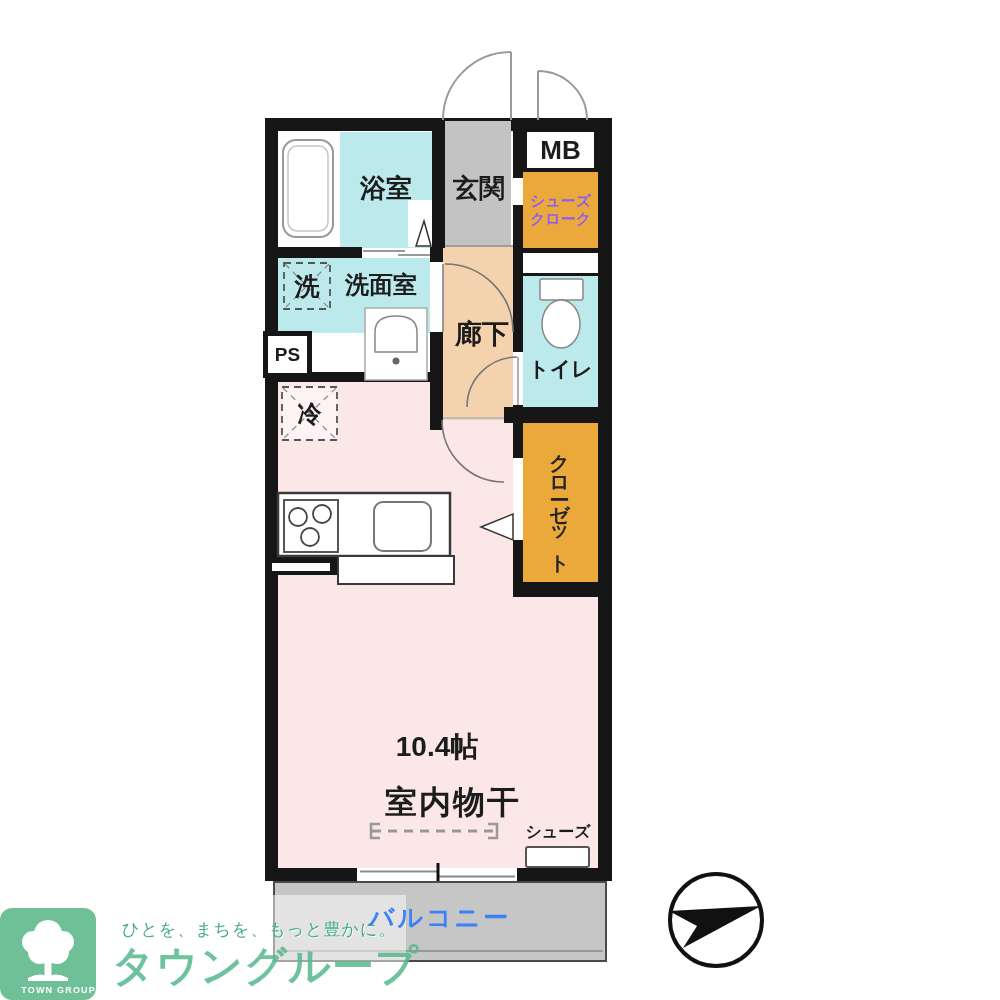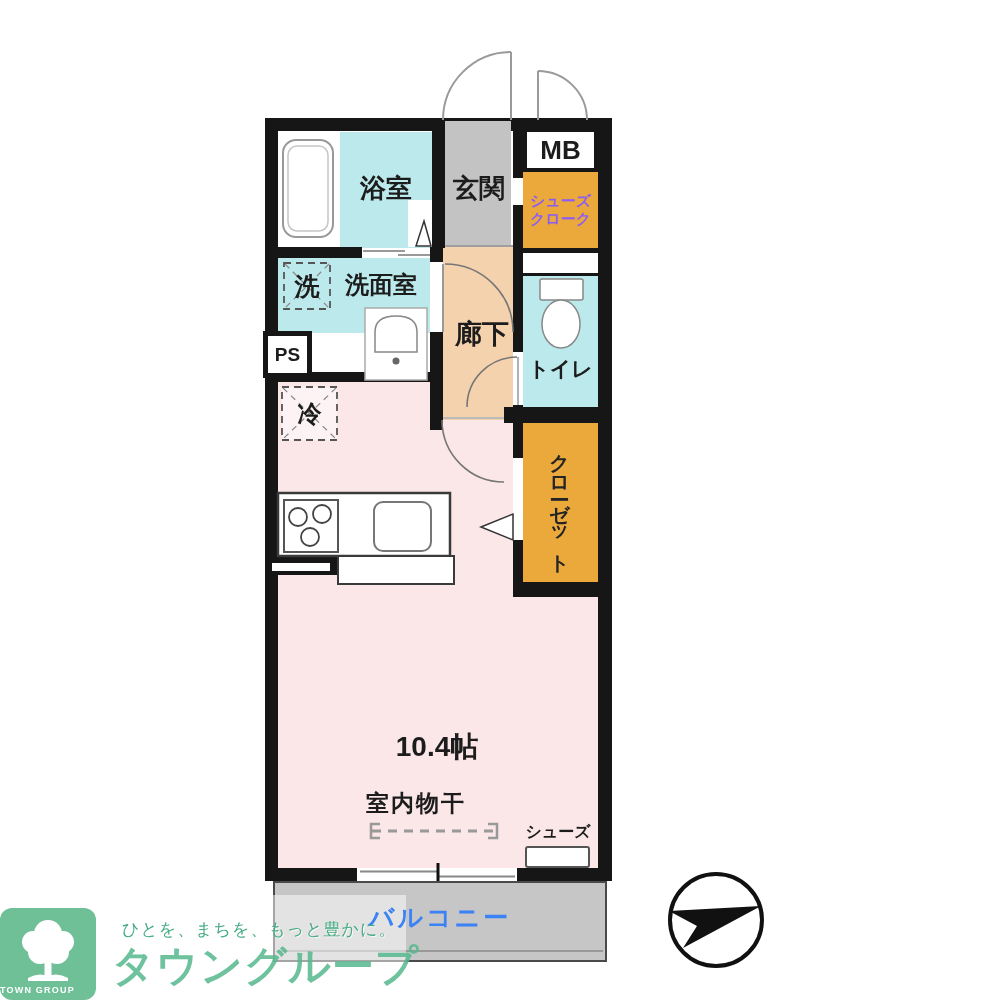--- a/index.html
+++ b/index.html
@@ -172,21 +172,21 @@
     </div>
   <div class="lbl" style="left:281px;top:386px;width:57px;height:55px;font-size:24px;">
       <span>冷</span>
     </div>
   <div class="lbl vert" style="left:523px;top:423px;width:75px;height:159px;font-size:20px;letter-spacing:2px;color:#242424;">
       <span>クローゼット</span>
     </div>
   <div class="lbl" style="left:357px;top:731px;width:160px;height:32px;font-size:28px;">
       <span>10.4帖</span>
     </div>
-  <div class="lbl" style="left:330px;top:787px;width:172px;height:32px;font-size:23px;letter-spacing:2px;">
+  <div class="lbl" style="left:367px;top:787px;width:172px;height:32px;font-size:32px;letter-spacing:2px;">
       <span>室内物干</span>
     </div>
   <div class="lbl" style="left:518px;top:822px;width:80px;height:20px;font-size:16px;">
       <span>シューズ</span>
     </div>
   <div class="abs" style="left:525px;top:846px;width:65px;height:22px;background:#fff;border:2px solid #555;border-radius:3px;box-sizing:border-box;"></div>
 
   <div class="abs" style="left:273px;top:881px;width:334px;height:81px;background:#c6c6c6;border:2px solid #4a4a4a;box-sizing:border-box;z-index:1;"></div>
   <div class="abs" style="left:277px;top:950px;width:326px;height:2px;background:#999;z-index:1;"></div>
 
@@ -201,21 +201,21 @@
         <circle cx="48" cy="22" r="14"></circle>
           <circle cx="33" cy="30" r="11"></circle>
           <circle cx="63" cy="30" r="11"></circle>
         <circle cx="40" cy="40" r="12"></circle>
           <circle cx="57" cy="40" r="12"></circle>
           <circle cx="48" cy="32" r="13"></circle>
         <rect x="44.5" y="44" width="7" height="22"></rect>
         <path d="M28,66 Q38,60 48,64 Q58,60 68,66 L68,69 L28,69 Z"></path>
       </g>
     </svg>
-    <div style="position:absolute;left:0;bottom:5px;width:100%;text-align:left;color:#fff;font-size:9px;font-weight:bold;letter-spacing:1.2px;">TOWN GROUP</div>
+    <div style="position:absolute;left:0;bottom:5px;width:100%;text-align:right;color:#fff;font-size:9px;font-weight:bold;letter-spacing:1.2px;">TOWN GROUP</div>
   </div>
   <div class="abs" style="left:122px;top:918px;font-size:17px;font-weight:normal;color:#43ab82;letter-spacing:1px;z-index:4;text-shadow:1px 1px 0 rgba(255,255,255,0.8);">ひとを、まちを、もっと豊かに。</div>
   <div class="abs" style="left:112px;top:938px;font-size:42px;font-weight:bold;color:rgba(85,183,141,0.85);letter-spacing:1px;z-index:4;">タウングループ</div>
 
   <svg class="abs" style="left:660px;top:865px;z-index:1;" width="115" height="115" viewBox="660 865 115 115">
     <circle cx="716" cy="920" r="46" fill="#fff" stroke="#111" stroke-width="4"></circle>
     <path d="M761,906 L683,948 L697,926 L669,911 Z" fill="#111"></path>
   </svg>
 
 </div>

